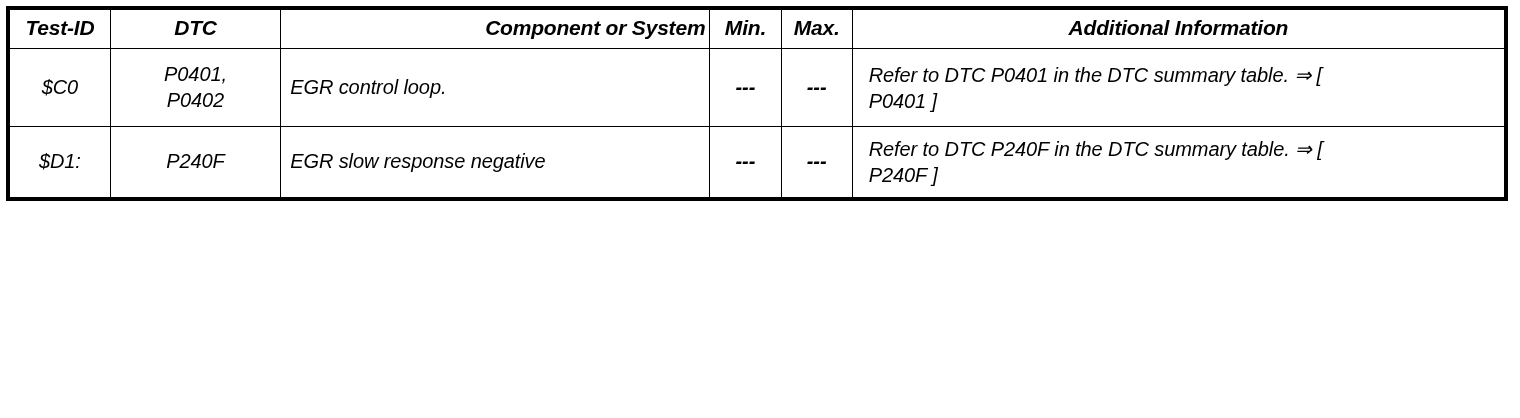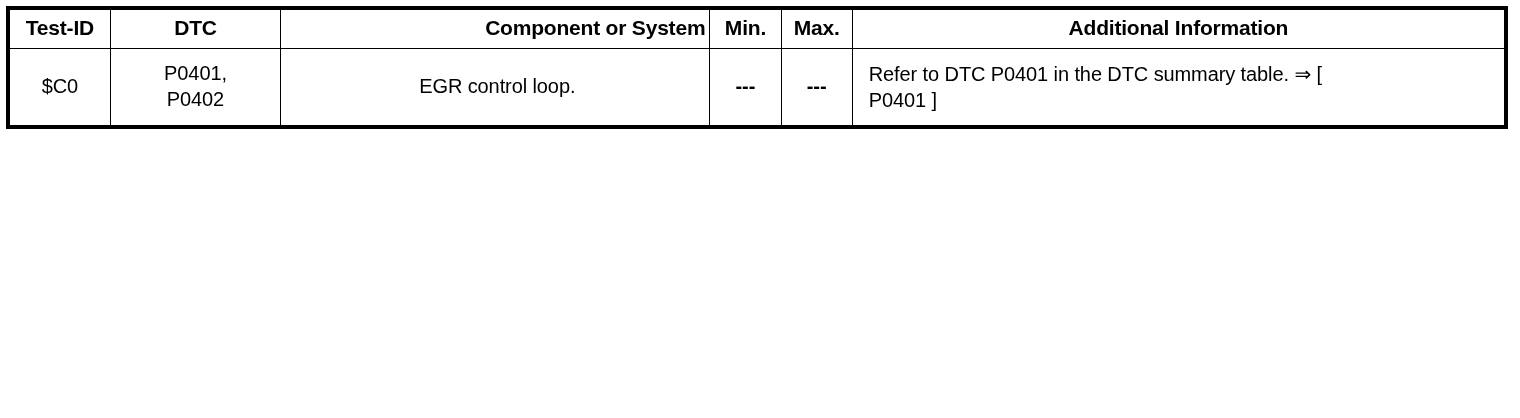--- a/index.html
+++ b/index.html
@@ -23,20 +23,21 @@
   }
 
   table.dtc-table {
     position: absolute;
     left: 6px;
     top: 6px;
     width: 1502px;
     border-collapse: collapse;
     table-layout: fixed;
     background: #ffffff;
+    font-style: italic;
   }
 
   table.dtc-table,
   table.dtc-table th,
   table.dtc-table td {
     border: 1px solid #000000;
   }
 
   
   table.dtc-table {
@@ -80,21 +81,21 @@
 
   td.cell-testid,
   td.cell-dtc,
   td.cell-min,
   td.cell-max {
     text-align: center;
     white-space: pre-line;
   }
 
   td.cell-comp {
-    text-align: center;
+    text-align: left;
     padding-left: 9px;
     white-space: pre-line;
   }
 
   td.cell-addl {
     text-align: left;
     padding-left: 16px;
     padding-right: 6px;
     white-space: pre-line;
     line-height: 1.3;
@@ -139,16 +140,25 @@
         <td class="cell-comp">EGR control loop.</td>
         <td class="cell-min">---</td>
         <td class="cell-max">---</td>
         <td class="cell-addl">Refer to DTC P0401 in the DTC summary table. ⇒ [
 P0401 ]</td>
       </tr>
 
 
 
 
+      <tr>
+        <td class="cell-testid">$D1:</td>
+        <td class="cell-dtc">P240F</td>
+        <td class="cell-comp">EGR slow response negative</td>
+        <td class="cell-min">---</td>
+        <td class="cell-max">---</td>
+        <td class="cell-addl">Refer to DTC P240F in the DTC summary table. ⇒ [
+P240F ]</td>
+      </tr>
     </tbody>
   </table>
 
 </div>
 
 </body></html>

